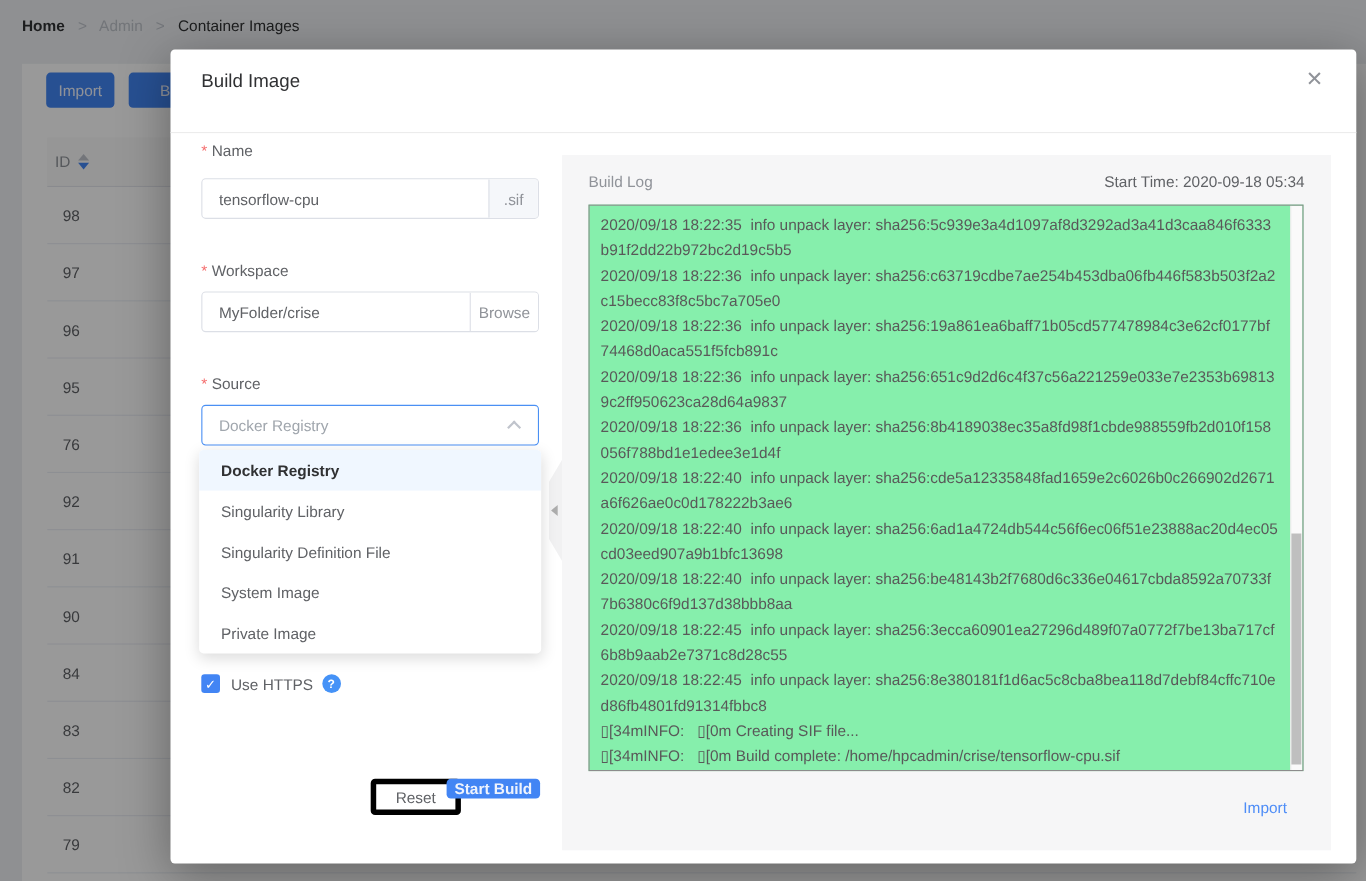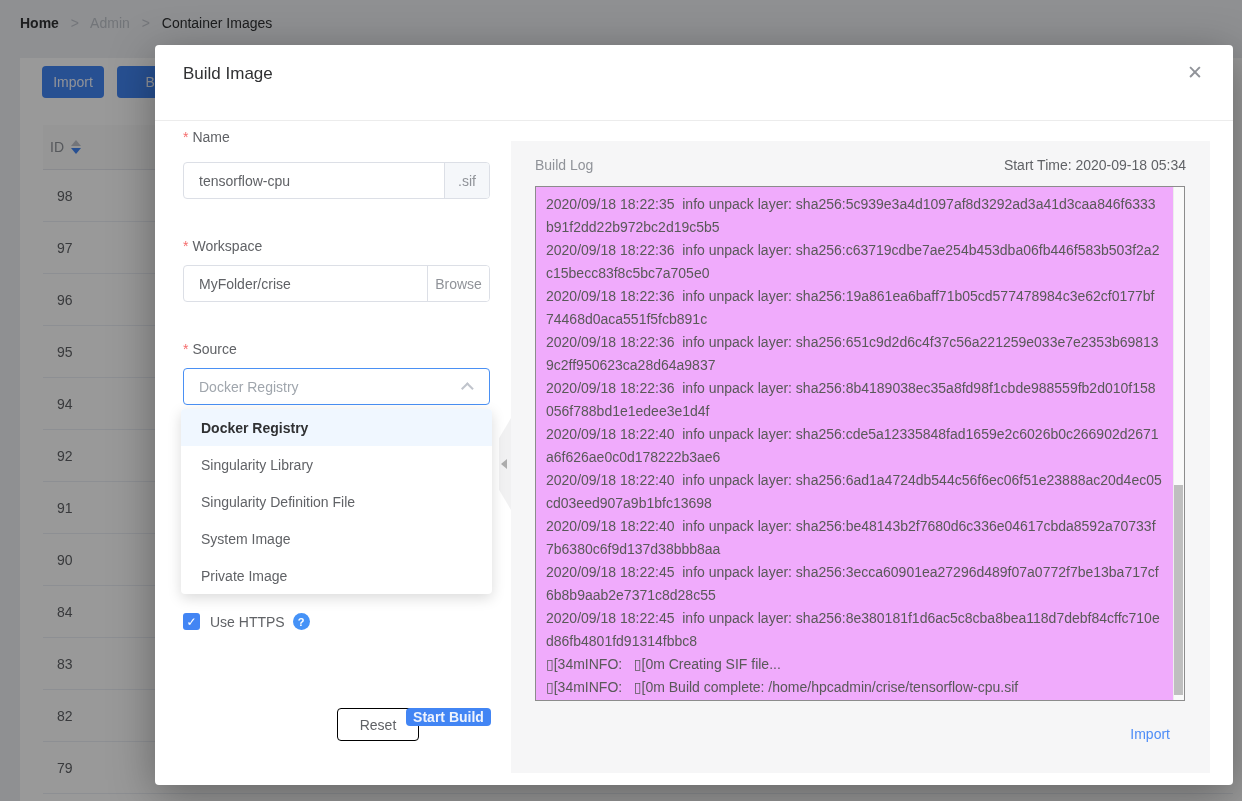--- a/index.html
+++ b/index.html
@@ -64,28 +64,28 @@
   .opt:first-child { font-weight:bold; color:#303133; background:#f0f7ff; }
 
   .https-row { position:absolute; left:28px; top:568px; display:flex; align-items:center; }
   .checkbox { width:17px; height:17px; border-radius:3px; background:#4285f4; color:#fff; font-size:12px;
               display:flex; align-items:center; justify-content:center; cursor:pointer; }
   .https-label { margin-left:10px; font-size:14px; color:#606266; }
   .help-icon { width:17px; height:17px; border-radius:50%; background:#4592f7; color:#fff; font-size:11px; font-weight:bold;
                display:flex; align-items:center; justify-content:center; margin-left:8px; cursor:pointer; }
 
   .btn-reset { position:absolute; left:182px; top:663px; width:82px; height:33px; background:#fff;
-               border:1px solid #000000; color:#606266; }
+               border:5px solid #000000; color:#606266; }
   .btn-start { position:absolute; left:251px; top:663px; width:85px; height:18px; font-weight:bold; }
 
   
   .log-panel { position:absolute; left:356px; top:96px; width:699px; height:632px; background:#f6f6f7; }
   .log-title { position:absolute; left:24px; top:16px; font-size:14px; color:#909399; }
   .log-start  { position:absolute; right:24px; top:16px; font-size:14px; color:#606266; }
-  .log-box { position:absolute; left:24px; top:45px; width:650px; height:515px; background:#f0abfc;
+  .log-box { position:absolute; left:24px; top:45px; width:650px; height:515px; background:#86efac;
              border:1px solid #8c8c8c; padding:6px 22px 6px 10px; overflow:hidden; }
   .log-line { font-size:14px; line-height:23px; color:#595959; white-space:pre-wrap; word-break:break-all; }
   .log-scrollbar { position:absolute; right:0; top:0; bottom:0; width:11px; background:#fafafa; border-left:1px solid #ededed; }
   .log-thumb { position:absolute; right:1px; width:9px; top:58%; height:41%; background:#bfbfbf; cursor:pointer; }
   .collapse-handle { position:absolute; left:-12px; top:277px; width:12px; height:92px; background:#f1f1f2;
                      -webkit-clip-path:polygon(100% 0,100% 100%,0 78%,0 22%); clip-path:polygon(100% 0,100% 100%,0 78%,0 22%);
                      cursor:pointer; }
   .collapse-handle i { position:absolute; left:2px; top:41px; width:0; height:0;
                        border-top:5px solid transparent; border-bottom:5px solid transparent; border-right:6px solid #adadad; }
   .log-import { position:absolute; right:40px; top:585px; font-size:14px; color:#4e8df7; cursor:pointer; }
@@ -122,21 +122,21 @@
           <div class="t-row">
           <span class="t-cell">97</span>
         </div>
           <div class="t-row">
           <span class="t-cell">96</span>
         </div>
           <div class="t-row">
           <span class="t-cell">95</span>
         </div>
           <div class="t-row">
-          <span class="t-cell">94</span>
+          <span class="t-cell">76</span>
         </div>
           <div class="t-row">
           <span class="t-cell">92</span>
         </div>
           <div class="t-row">
           <span class="t-cell">91</span>
         </div>
           <div class="t-row">
           <span class="t-cell">90</span>
         </div>

